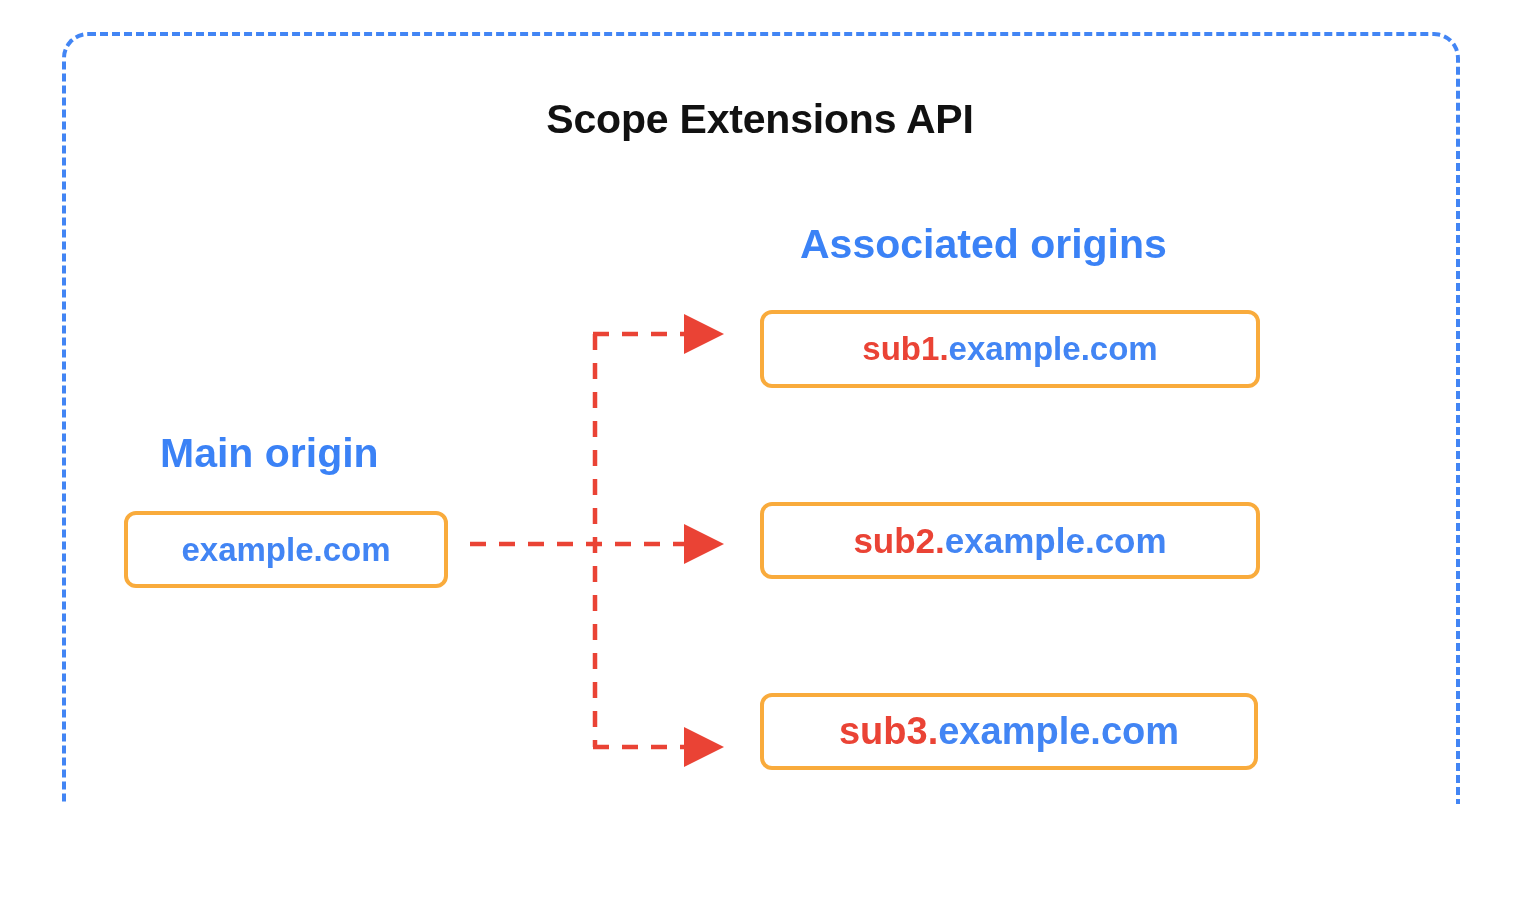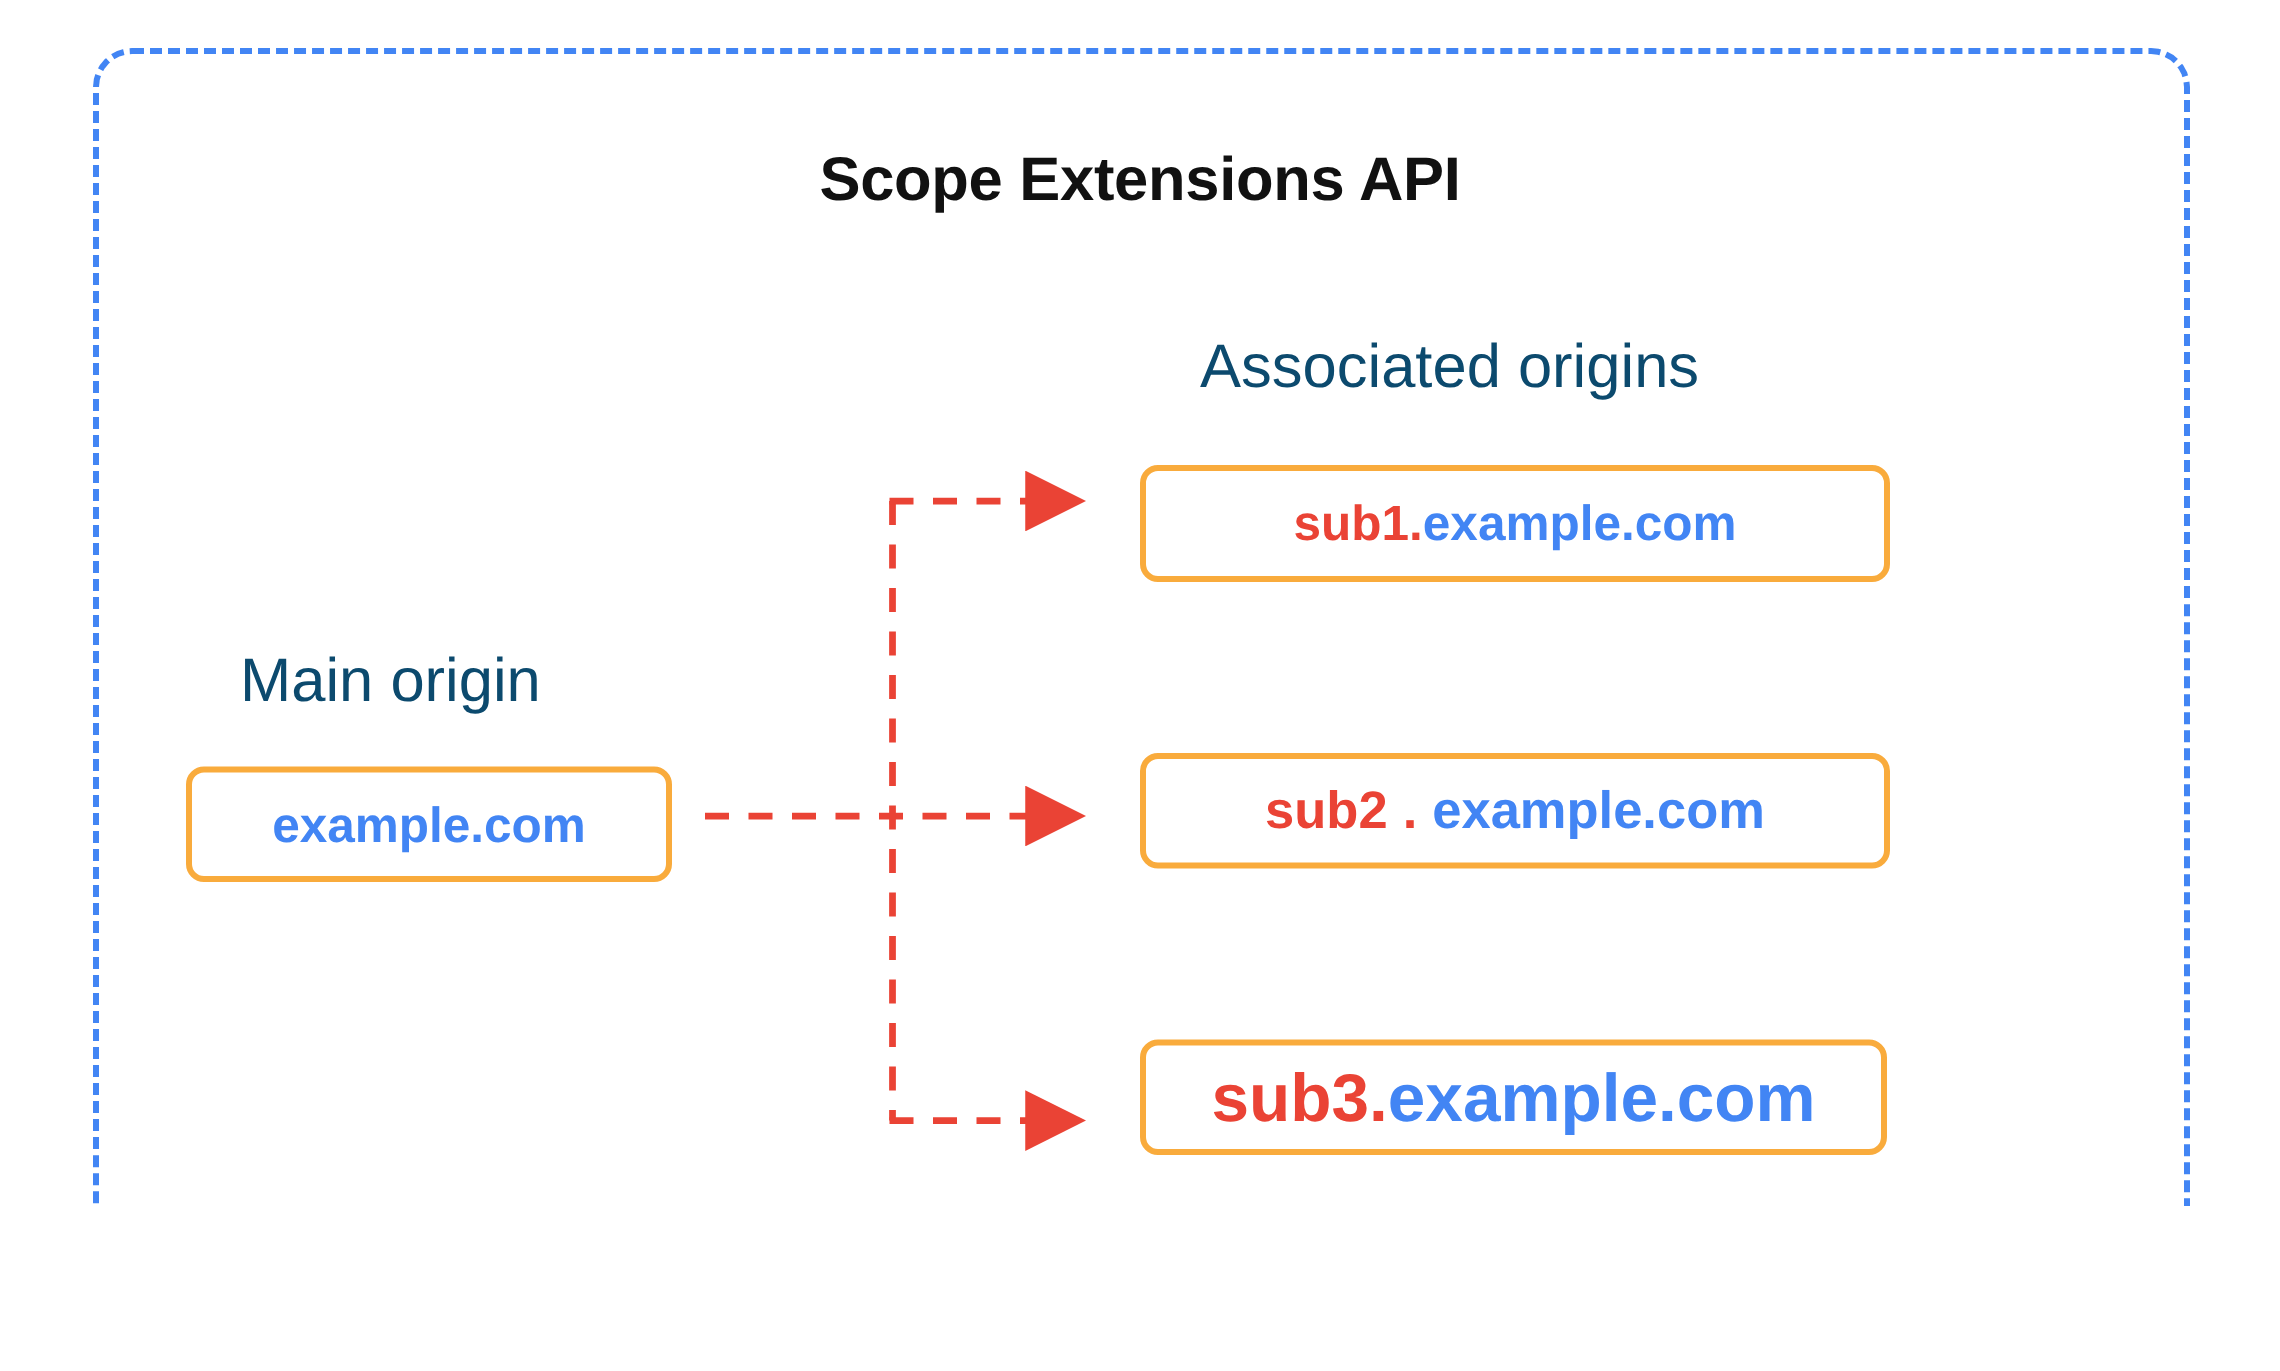--- a/index.html
+++ b/index.html
@@ -38,22 +38,22 @@
     text-align: center;
     font-size: 41px;
     font-weight: 700;
     color: #111111;
     letter-spacing: -0.2px;
   }
 
   
   .caption {
     position: absolute;
-    font-weight: 400;
-    color: #0c4a6e;
+    font-weight: 700;
+    color: #3b82f6;
     white-space: nowrap;
   }
   .caption-associated {
     left: 800px;
     top: 221px;
     font-size: 41px;
   }
   .caption-main {
     left: 160px;
     top: 430px;
@@ -97,28 +97,27 @@
     width: 500px;
     height: 78px;
     font-size: 33px;
   }
   .box-sub2 {
     left: 760px;
     top: 502px;
     width: 500px;
     height: 77px;
     font-size: 35px;
-    gap: 10px;
   }
   .box-sub3 {
     left: 760px;
     top: 693px;
     width: 498px;
     height: 77px;
-    font-size: 45px;
+    font-size: 38px;
   }
 
   
   .connectors {
     position: absolute;
     left: 0;
     top: 0;
     width: 1520px;
     height: 914px;
     pointer-events: none;

